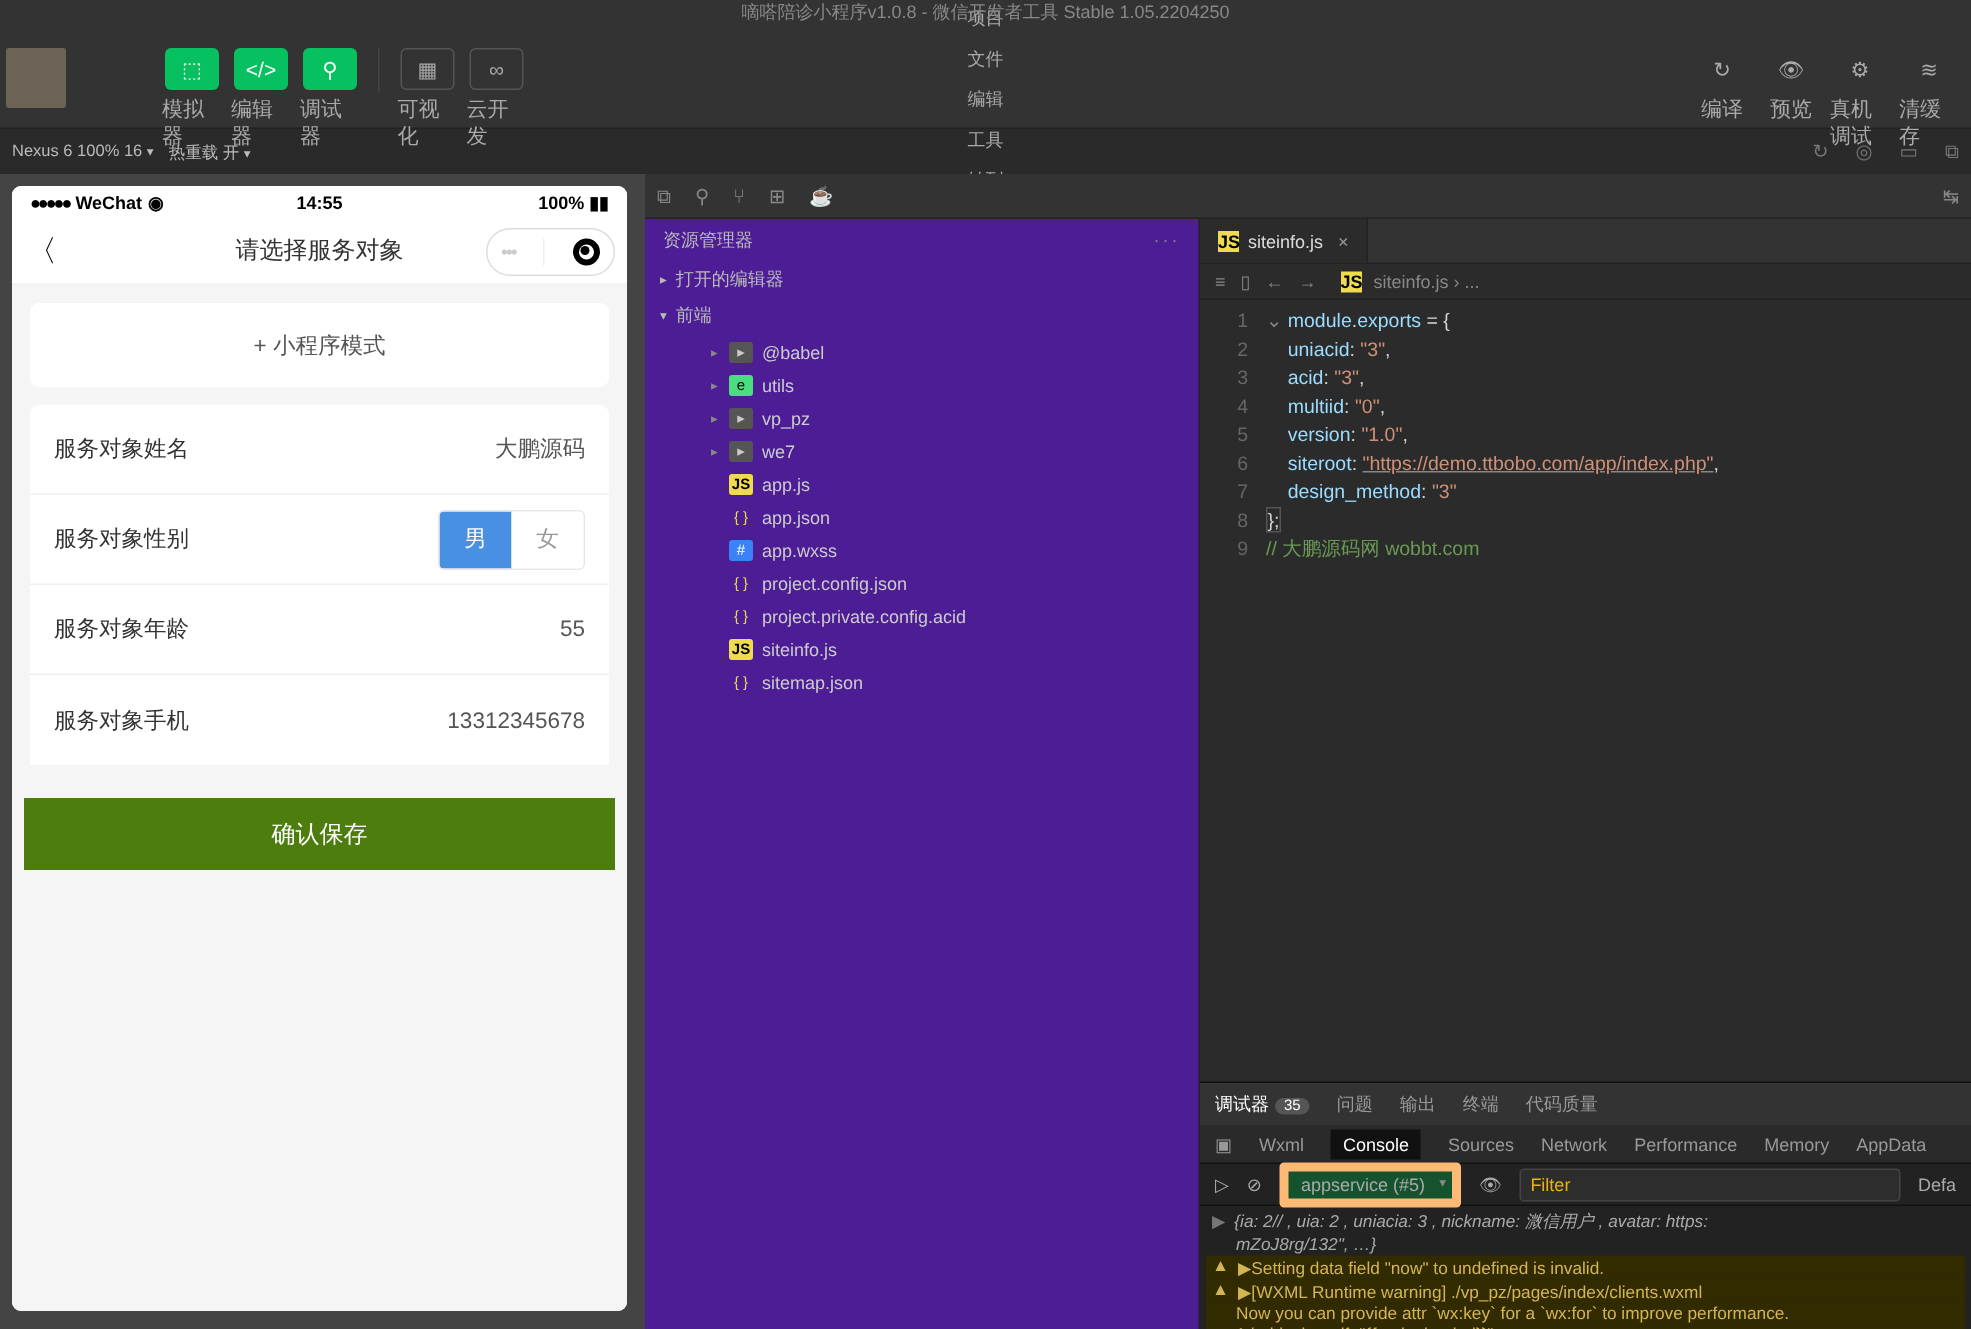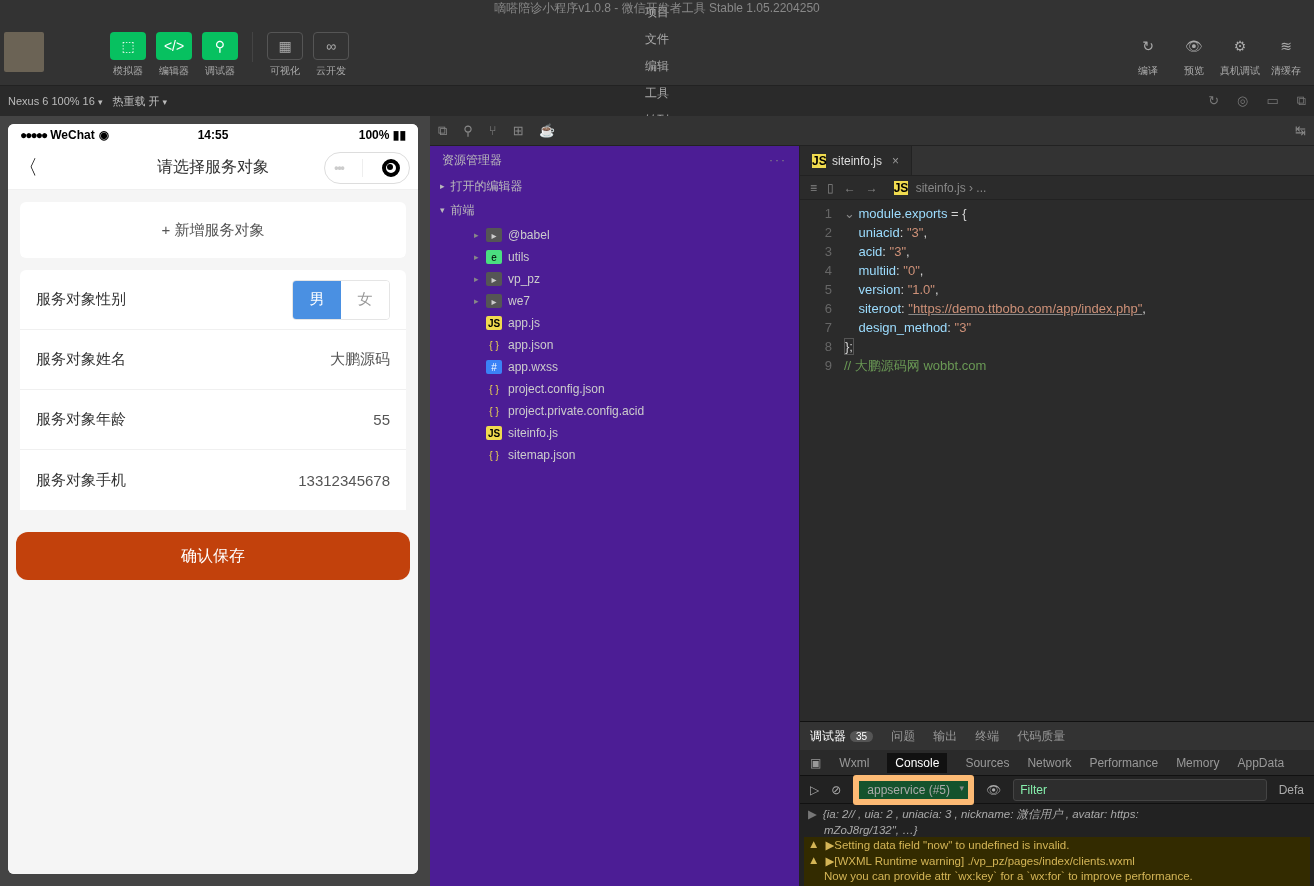--- a/index.html
+++ b/index.html
@@ -5,21 +5,21 @@
 * { margin:0; padding:0; box-sizing:border-box; font-family:-apple-system,"PingFang SC","Microsoft YaHei",sans-serif; }
 body { background:#2d2d2d; color:#ccc; font-size:12px; width:1314px; height:886px; overflow:hidden; position:relative; }
 .menubar { height:28px; background:#333; display:flex; align-items:center; padding:0 6px; gap:2px; font-size:12px; color:#aaa;flex-direction:column; }
 .menubar .mi { padding:4px 8px; cursor:pointer; }
 .menubar .title { position:absolute; left:50%; transform:translateX(-50%); color:#888; }
 .toolbar { height:58px; background:#333; display:flex; align-items:flex-start; padding:4px 8px 0 8px; border-bottom:1px solid #222; }
 .tool-group { display:flex; gap:6px; margin-left:100px; }
 .tool-btn { width:40px; display:flex; flex-direction:column; align-items:center; gap:4px; color:#aaa; cursor:pointer; }
 .tool-btn .ic { width:36px; height:28px; border-radius:4px; display:flex; align-items:center; justify-content:center; font-size:14px; }
 .tool-btn.green .ic { background:#07c160; color:#fff; }
-.tool-btn .lbl { font-size:10px; }
+.tool-btn .lbl { font-size:14px; }
 .sp { width:1px; height:30px; background:#444; margin:0 6px; }
 .center-tools { position:absolute; left:478px; top:32px; display:flex; gap:10px; align-items:center; }
 .sel { background:#444; border:1px solid #555; border-radius:3px; height:26px; display:flex; align-items:center; padding:0 24px 0 10px; color:#ccc; font-size:12px; position:relative; min-width:130px; }
 .sel::after { content:"▾"; position:absolute; right:8px; color:#888; font-size:10px; }
 .right-tools { position:absolute; right:8px; top:32px; display:flex; gap:6px; }
 .subbar { height:30px; background:#2a2a2a; display:flex; align-items:center; padding:0 8px; color:#999; font-size:11px; gap:10px; }
 .subbar .dev { color:#bbb; }
 .subbar .reload { color:#bbb; }
 .subbar .chev { font-size:9px; }
 .subbar .ricons { margin-left:auto; display:flex; gap:18px; color:#777; font-size:13px; }
@@ -41,21 +41,21 @@
 .capsule .ring { width:18px; height:18px; border:4px solid #000; border-radius:50%; position:relative; }
 .capsule .ring::after { content:""; width:6px; height:6px; background:#000; border-radius:50%; position:absolute; top:1px; left:1px; }
 .page-body { flex:1; background:#f5f5f5; overflow-y:auto; }
 .add-card { margin:12px; background:#fff; border-radius:6px; height:56px; display:flex; align-items:center; justify-content:center; color:#555; font-size:15px; }
 .form { background:#fff; margin:0 12px; border-radius:6px 6px 0 0; }
 .form-row { height:60px; display:flex; align-items:center; padding:0 16px; border-bottom:1px solid #f0f0f0; font-size:15px; color:#333; }
 .form-row .fval { margin-left:auto; color:#555; }
 .gender-btns { margin-left:auto; display:flex; border:1px solid #e5e5e5; border-radius:4px; overflow:hidden; }
 .gb { width:48px; height:38px; display:flex; align-items:center; justify-content:center; font-size:15px; color:#999; background:#fff; }
 .gb.active { background:#4a90e2; color:#fff; }
-.save-btn { margin:22px 8px; height:48px; background:#c2410c; color:#fff; display:flex; align-items:center; justify-content:center; border-radius:12px; font-size:16px; }
+.save-btn { margin:22px 8px; height:48px; background:#4d7c0f; color:#fff; display:flex; align-items:center; justify-content:center; border-radius:0; font-size:16px; }
 .editor-panel { flex:1; display:flex; flex-direction:column; background:#2b2b2b; min-width:0; }
 .ed-top { height:30px; background:#333; display:flex; align-items:center; padding:0 8px; gap:16px; color:#888; border-bottom:1px solid #222;}
 .ed-top .ic { font-size:13px; }
 .ed-split { flex:1; display:flex; min-height:0; }
 .explorer { width:370px; background:#4c1d95; border-right:1px solid #222; display:flex; flex-direction:column; }
 .ex-head { height:28px; padding:0 12px; display:flex; align-items:center; color:#bbb; font-size:12px; }
 .ex-head .dots { margin-left:auto; color:#888; letter-spacing:2px; }
 .ex-sec { height:24px; padding:0 10px; display:flex; align-items:center; color:#bbb; cursor:pointer; }
 .ex-sec .tr { font-size:9px; margin-right:6px; }
 .tree { padding:2px 0; }
@@ -87,21 +87,21 @@
 .brace-hl { border:1px solid #555; }
 .debug-panel { height:165px; background:#222; display:flex; flex-direction:column; border-top:1px solid #111; }
 .dbg-tabs { height:28px; background:#333; display:flex; align-items:center; padding:0 10px; gap:18px; color:#999; font-size:12px; }
 .dbg-tabs .active { color:#fff; }
 .dbg-tabs .badge { background:#555; border-radius:8px; padding:0 6px; font-size:10px; margin-left:4px; }
 .dbg-sub { height:26px; background:#2a2a2a; display:flex; align-items:center; padding:0 10px; gap:18px; color:#999; border-bottom:1px solid #111; }
 .dbg-sub .act { color:#fff; background:#111; padding:3px 8px; }
 .dbg-ctrl { height:28px; display:flex; align-items:center; padding:0 10px; gap:12px; color:#aaa; border-bottom:1px solid #111; background:#222;}
 .dbg-ctrl .scope { border:6px solid #fdba74; padding:2px 18px 2px 8px; border-radius:3px; background:#14532d; position:relative;}
 .dbg-ctrl .scope::after{content:"▾";position:absolute;right:4px;color:#888;font-size:9px;}
-.dbg-ctrl .flt { flex:1; border:1px solid #444; background:#2d2d2d; padding:3px 6px; color:#86efac; border-radius:3px; }
+.dbg-ctrl .flt { flex:1; border:1px solid #444; background:#2d2d2d; padding:3px 6px; color:#eab308; border-radius:3px; }
 .console { flex:1; font-family:Consolas,monospace; font-size:11.5px; padding:2px 4px; overflow:hidden; }
 .con-line { display:flex; gap:6px; padding:1px 4px; }
 .con-warn { color:#d4b556; background:#332b00; }
 .con-info { color:#aaa; }
 .wi { color:#d4b556; }
 .avatar { position:absolute; top:32px; left:4px; width:40px; height:40px; background:#6b6355; border-radius:2px; }
 </style>
 </head>
 <body>
 
@@ -189,32 +189,32 @@
       <div class="navbar">
         <span class="back">〈</span>
         <span class="ntitle">请选择服务对象</span>
         <div class="capsule">
           <span>•••</span>
           <div class="d"></div>
           <span class="ring"></span>
         </div>
       </div>
       <div class="page-body">
-        <div class="add-card">+ 新增服务对象</div>
+        <div class="add-card">+ 小程序模式</div>
         <div class="form">
+          <div class="form-row">
+            <span>服务对象姓名</span>
+            <span class="fval">大鹏源码</span>
+          </div>
           <div class="form-row">
             <span>服务对象性别</span>
             <div class="gender-btns">
               <div class="gb active">男</div>
               <div class="gb">女</div>
             </div>
-          </div>
-          <div class="form-row">
-            <span>服务对象姓名</span>
-            <span class="fval">大鹏源码</span>
           </div>
           <div class="form-row">
             <span>服务对象年龄</span>
             <span class="fval">55</span>
           </div>
           <div class="form-row" style="border-bottom:0">
             <span>服务对象手机</span>
             <span class="fval">13312345678</span>
           </div>
         </div>

